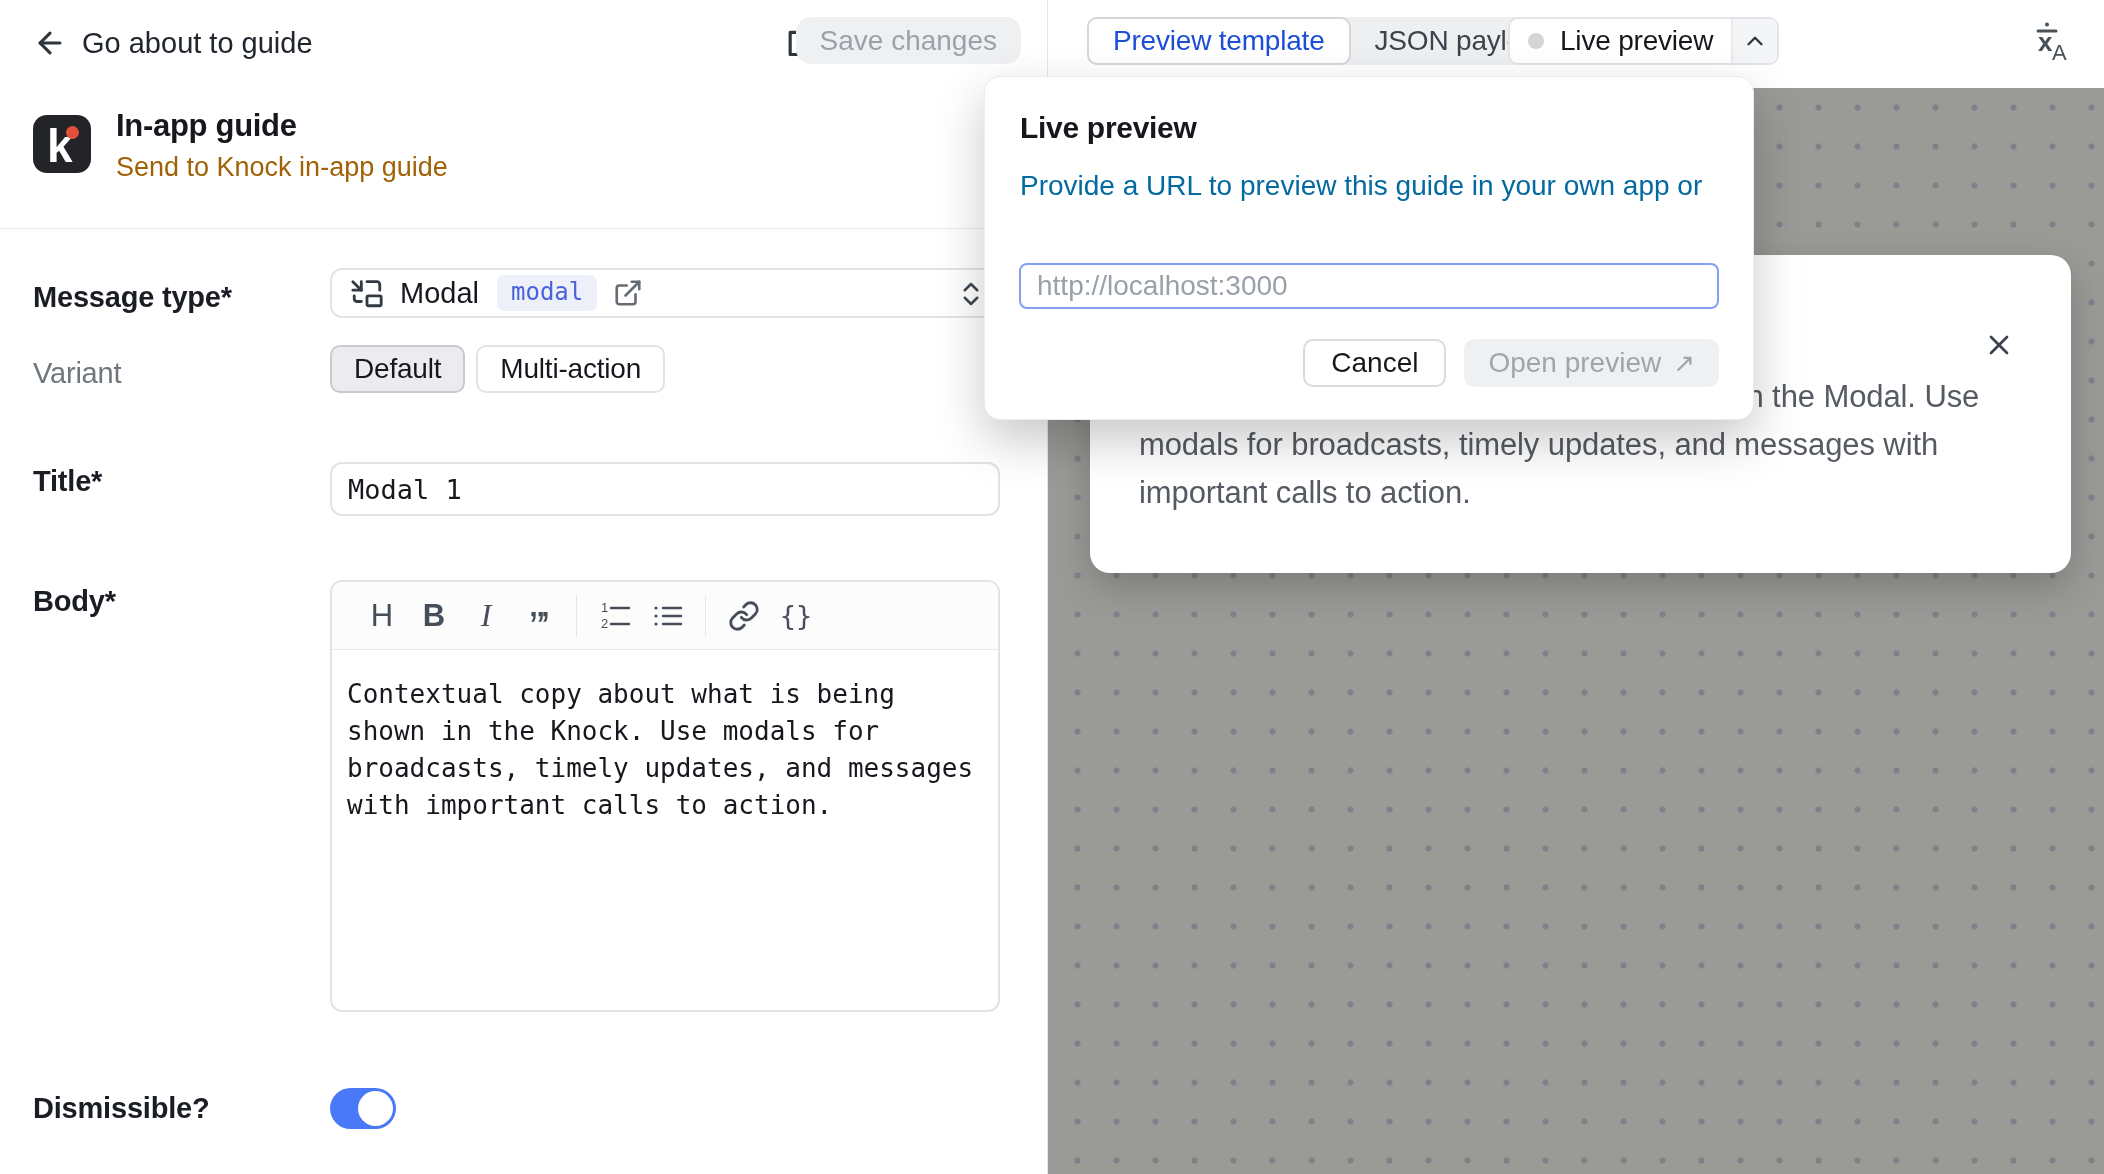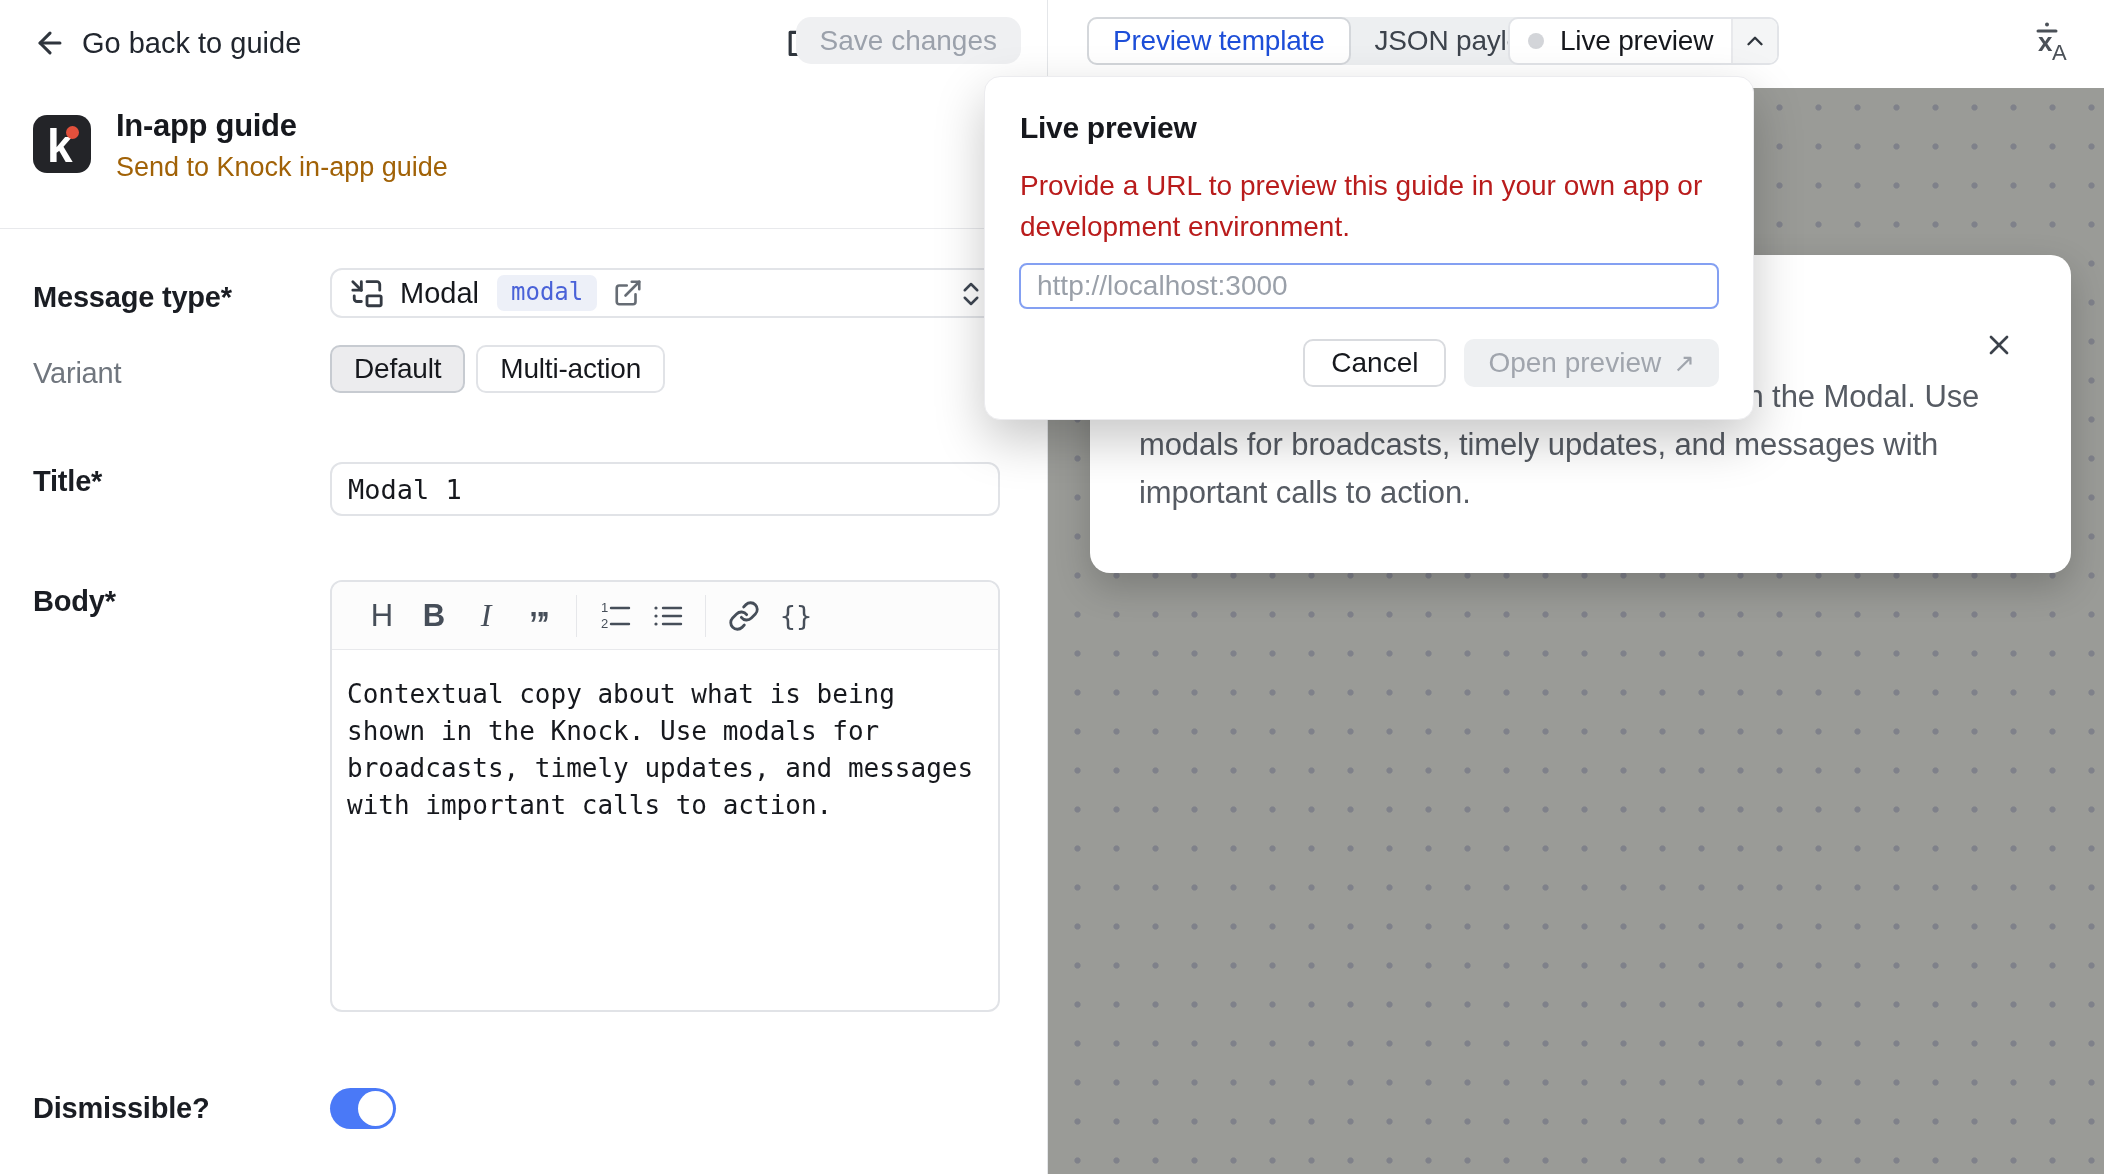--- a/index.html
+++ b/index.html
@@ -103,21 +103,21 @@
   .card-close { position:absolute; left:891px; top:72px; width:36px; height:36px; display:flex; align-items:center; justify-content:center; background:none; border:none; cursor:pointer; }
   .card-text { position:absolute; left:49px; top:118px; width:900px; font-size:31px; line-height:48px; color:#565b63; letter-spacing:-0.1px; }
 
   
   .popover {
     position:absolute; left:984px; top:76px; width:770px; height:344px;
     background:#fff; border:1px solid #ececef; border-radius:16px;
     box-shadow:0 20px 50px rgba(0,0,0,0.22); z-index:30;
   }
   .popover-title { position:absolute; left:35px; top:34px; font-size:30px; font-weight:bold; color:#16181d; letter-spacing:-0.3px; }
-  .popover-desc { position:absolute; left:35px; top:88px; width:700px; font-size:28px; line-height:41px; color:#b91c1c; }
+  .popover-desc { position:absolute; left:35px; top:88px; width:700px; font-size:28px; line-height:41px; color:#0369a1; }
   .url-input {
     position:absolute; left:34px; top:186px; width:700px; height:46px;
     border:2px solid #84a0f2; border-radius:8px; padding:0 16px;
     font-family:"Liberation Sans", sans-serif; font-size:28px; color:#16181d; outline:none;
   }
   .url-input::placeholder { color:#9aa0a9; }
   .popover-actions { position:absolute; right:34px; top:262px; display:flex; gap:18px; }
   .cancel-btn { height:48px; padding:0 26px; background:#fff; border:2px solid #d9dbdf; border-radius:10px; font-family:"Liberation Sans", sans-serif; font-size:28px; font-weight:500; color:#16181d; }
   .open-btn { height:48px; padding:0 24px; background:#eef0f2; border:none; border-radius:10px; font-family:"Liberation Sans", sans-serif; font-size:28px; font-weight:500; color:#a0a5ad; display:flex; align-items:center; gap:12px; }
   .open-btn .arrow { font-size:26px; }
@@ -129,21 +129,21 @@
 
   <div class="left-pane">
 
     <div class="back-link">
       <span>
         <svg width="34" height="34" viewBox="0 0 24 24" fill="none" stroke="#2f353d" stroke-width="2.2" stroke-linecap="round" stroke-linejoin="round">
             <path d="M19 12H5"></path>
             <path d="m12 19-7-7 7-7"></path>
           </svg>
       </span>
-      <span>Go back to guide</span>
+      <span>Go about to guide</span>
     </div>
 
     <div class="book-btn">
       <span>
         <svg width="38" height="38" viewBox="0 0 24 24" fill="none" stroke="#2f353d" stroke-width="2" stroke-linecap="round" stroke-linejoin="round">
             <path d="M2 4h6a4 4 0 0 1 4 4v13a3 3 0 0 0-3-3H2z"></path>
             <path d="M22 4h-6a4 4 0 0 0-4 4v13a3 3 0 0 1 3-3h7z"></path>
           </svg>
       </span>
     </div>
@@ -297,21 +297,20 @@
         <div>modals for broadcasts, timely updates, and messages with</div>
         <div>important calls to action.</div>
       </div>
     </div>
   </div>
 
   <div class="popover">
     <div class="popover-title">Live preview</div>
     <div class="popover-desc">
       <div>Provide a URL to preview this guide in your own app or</div>
-      <div>development environment.</div>
     </div>
     <input class="url-input" type="text" placeholder="http://localhost:3000" style="">
     <div class="popover-actions">
       <button class="cancel-btn">Cancel</button>
       <button class="open-btn">
         <span>Open preview</span>
         <span class="arrow">↗</span>
       </button>
     </div>
   </div>

